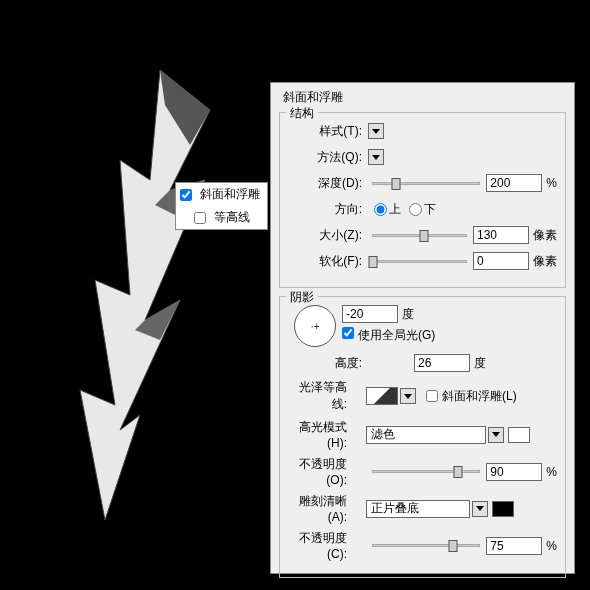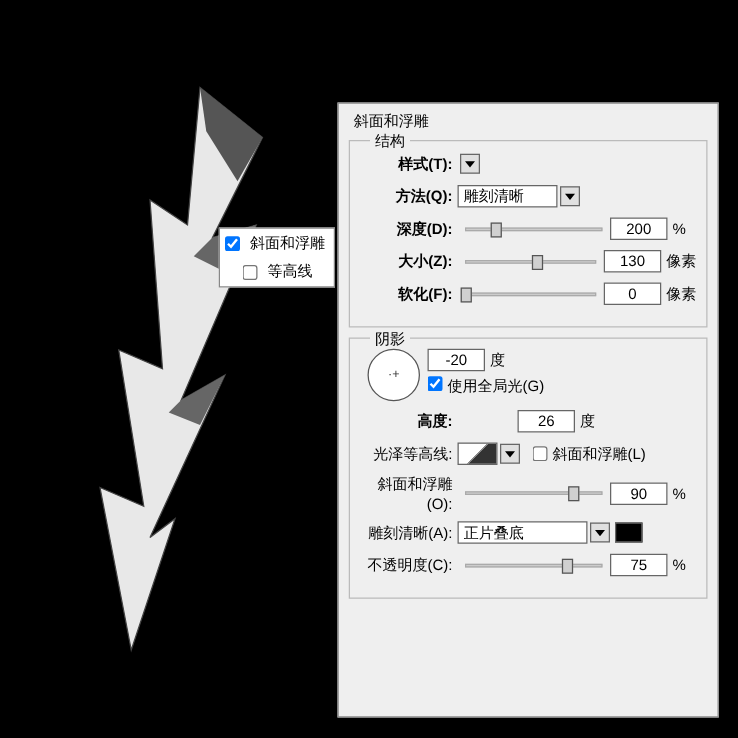--- a/index.html
+++ b/index.html
@@ -10,30 +10,30 @@
 
 .sidebar-list { position: absolute; left: 175px; top: 182px; width: 93px; background: #fff; border: 1px solid #888; }
 .sidebar-item { padding: 3px 6px 3px 4px; display: flex; align-items: center; gap: 4px; }
 .sidebar-item.selected { background: #3399ff; color: #fff; }
 .sidebar-item input[type=checkbox] { width: 12px; height: 12px; }
 .sidebar-item .indent { width: 10px; display: inline-block; }
 
 .panel { position: absolute; left: 270px; top: 82px; width: 305px; height: 492px; background: #efefef; border: 1px solid #888; padding: 4px 8px 8px 8px; }
 .panel-title { padding: 2px 0 6px 4px; }
 .fieldset { border: 1px solid #bbb; padding: 8px 8px 10px 8px; margin-bottom: 8px; position: relative; }
-.fieldset-label { position: absolute; top: -8px; left: 16px; background: #efefef; padding: 0 4px; }
+.fieldset-label { position: absolute; top: -8px; left: 6px; background: #efefef; padding: 0 4px; }
 .row { display: flex; align-items: center; margin-bottom: 6px; min-height: 20px; }
-.row-label { width: 78px; text-align: right; padding-right: 4px; font-weight: bold; }
-.row-label-wide { width: 78px; text-align: right; padding-right: 4px; }
+.row-label { width: 78px; text-align: right; padding-right: 4px; }
+.row-label-wide { width: 78px; text-align: right; padding-right: 19px; }
 .select { border: 1px solid #666; background: #fff; height: 18px; display: inline-flex; align-items: center; padding: 0 4px; position: relative; }
 .select-btn { width: 16px; height: 16px; border: 1px solid #666; background: #e0e0e0; display: inline-flex; align-items: center; justify-content: center; margin-left: 2px; }
 .select-btn::after { content: ""; border-left: 4px solid transparent; border-right: 4px solid transparent; border-top: 5px solid #000; }
 .slider-track { flex: 1; height: 3px; background: #ccc; border: 1px solid #aaa; position: relative; margin: 0 6px; max-width: 110px; }
 .slider-thumb { position: absolute; top: -5px; width: 9px; height: 12px; background: #d0d0d0; border: 1px solid #555; transform: translateX(-50%); }
-.num-input { width: 46px; height: 18px; border: 1px solid #666; background: #fff; text-align: right; padding: 0 3px; display: inline-flex; align-items: center; justify-content: center; }
+.num-input { width: 56px; height: 18px; border: 1px solid #666; background: #fff; text-align: right; padding: 0 3px; display: inline-flex; align-items: center; justify-content: flex-start; }
 .unit { margin-left: 4px; }
 .radio-row input[type=radio] { margin: 0 2px 0 8px; }
 .angle-dial { width: 42px; height: 42px; border: 1px solid #555; border-radius: 50%; background: #fff; position: relative; margin: 0 6px; }
 .angle-cross { position: absolute; left: 50%; top: 50%; transform: translate(-50%,-50%); font-size: 10px; color: #333; }
 .swatch { width: 32px; height: 18px; border: 1px solid #666; background: linear-gradient(135deg,#fff 0%,#fff 48%,#888 48%,#888 52%,#333 52%,#333 100%); display: inline-block; }
 .swatch-black { width: 22px; height: 16px; border: 1px solid #666; background: #000; display: inline-block; margin-left: 4px; }
 .swatch-white { width: 22px; height: 16px; border: 1px solid #666; background: #fff; display: inline-block; margin-left: 4px; }
 .chk { width: 12px; height: 12px; margin-right: 4px; }
 </style>
 </head>
@@ -66,37 +66,41 @@
   <div class="fieldset">
     <div class="fieldset-label">结构</div>
 
     <div class="row">
       <div class="row-label">样式(T):</div>
       <div class="select-btn"></div>
     </div>
 
     <div class="row">
       <div class="row-label">方法(Q):</div>
-      <div class="select" style="width:80px">
-          <span>雕刻清晰</span>
-        </div>
       <div class="select-btn"></div>
     </div>
 
     <div class="row">
       <div class="row-label">深度(D):</div>
       <div class="slider-track">
           <div class="slider-thumb" style="left:22%"></div>
         </div>
       <div class="num-input">
           <span>200</span>
         </div>
       <span class="unit">%</span>
     </div>
 
+    <div class="row radio-row">
+      <div class="row-label">方向:</div>
+      <input type="radio" name="dir" checked="" style="">
+        <span>上</span>
+      <input type="radio" name="dir" style="">
+        <span>下</span>
+    </div>
 
     <div class="row">
       <div class="row-label">大小(Z):</div>
       <div class="slider-track">
           <div class="slider-thumb" style="left:55%"></div>
         </div>
       <div class="num-input">
           <span>130</span>
         </div>
       <span class="unit">像素</span>
@@ -146,23 +150,31 @@
 
     <div class="row">
       <div class="row-label-wide">光泽等高线:</div>
       <span class="swatch"></span>
       <div class="select-btn"></div>
       <span style="width:10px"></span>
       <input type="checkbox" class="chk" style="">
       <span>斜面和浮雕(L)</span>
     </div>
 
-
-    <div class="row">
-      <div class="row-label-wide">斜面和浮雕(O):</div>
+    <div class="row">
+      <div class="row-label-wide">高光模式(H):</div>
+      <div class="select" style="width:120px">
+          <span>滤色</span>
+        </div>
+      <div class="select-btn"></div>
+      <span class="swatch-white"></span>
+    </div>
+
+    <div class="row">
+      <div class="row-label-wide">不透明度(O):</div>
       <div class="slider-track">
           <div class="slider-thumb" style="left:80%"></div>
         </div>
       <div class="num-input">
           <span>90</span>
         </div>
       <span class="unit">%</span>
     </div>
 
     <div class="row">

